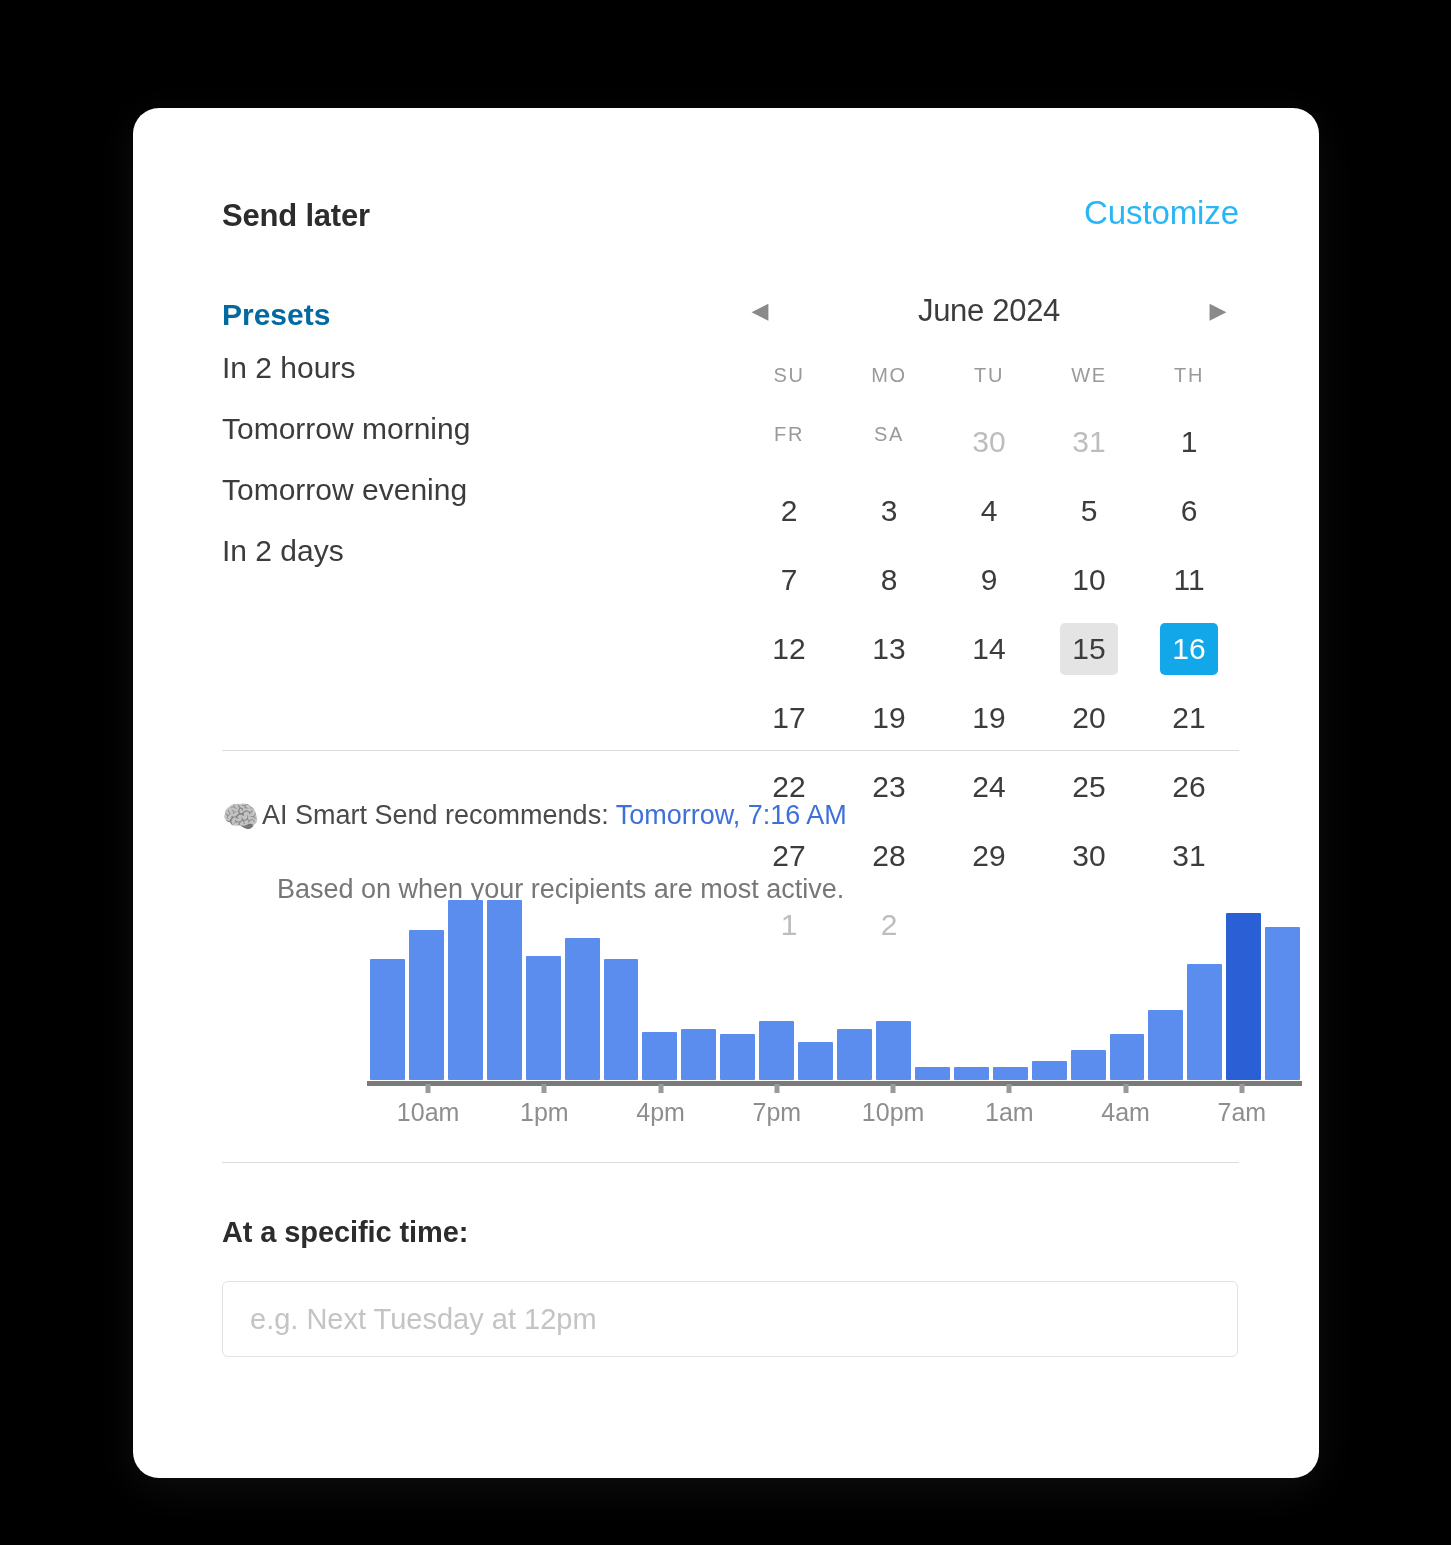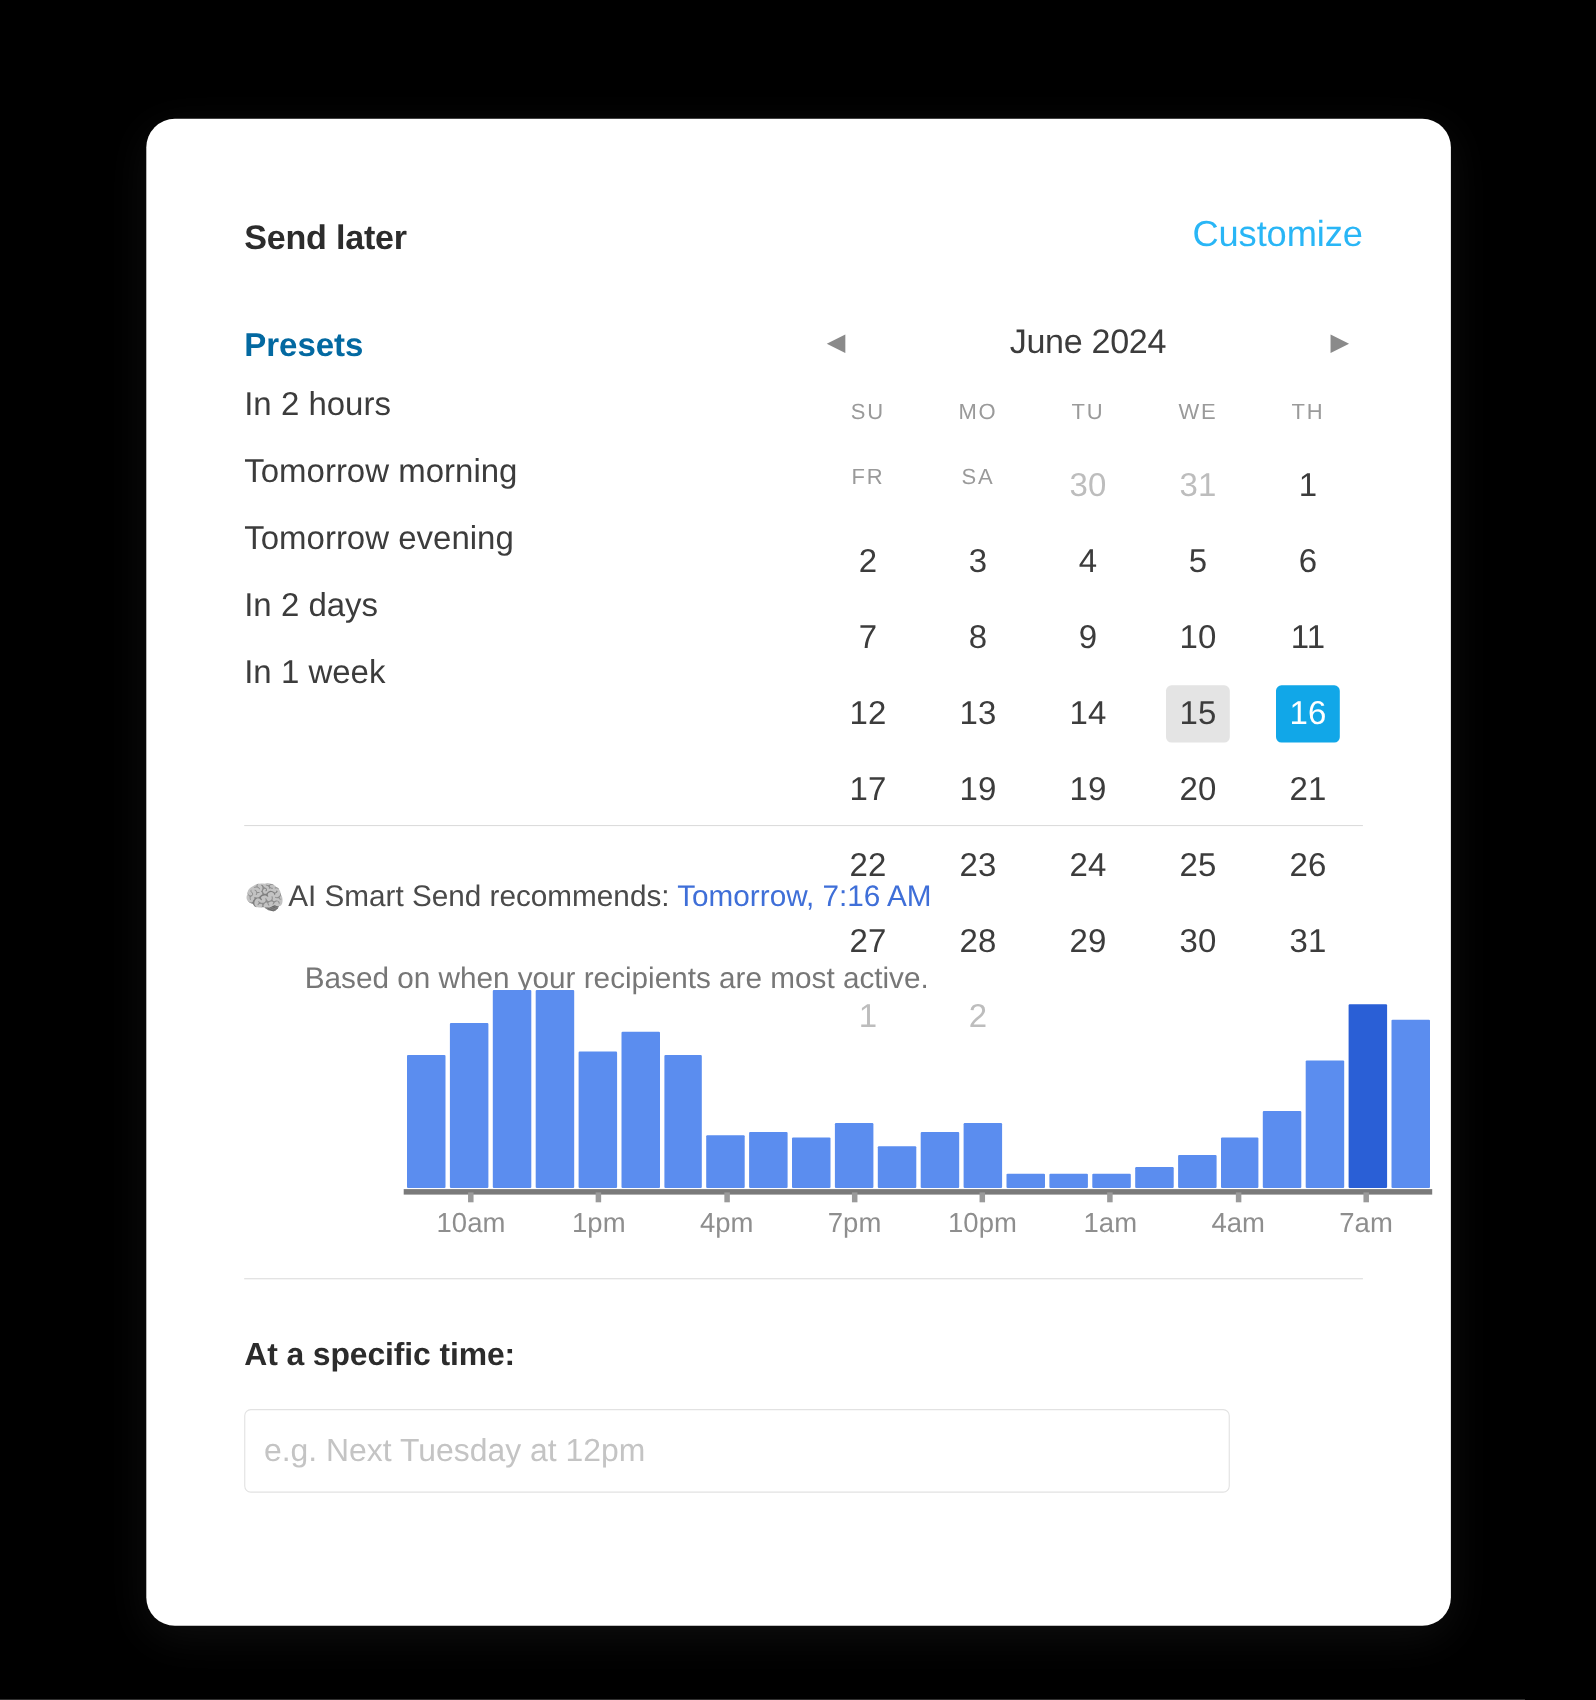--- a/index.html
+++ b/index.html
@@ -251,26 +251,26 @@
   
   .spec-block { position: absolute; left: 0; top: 1108px; width: 100%; }
   .spec-label {
     font-size: 29px;
     font-weight: bold;
     color: #2c2c2c;
     letter-spacing: -0.1px;
   }
   .spec-input {
     margin-top: 32px;
-    width: 896px;
+    width: 1016px;
     height: 76px;
     border: 1px solid #e2e2e2;
     border-radius: 6px;
     background: #ffffff;
-    padding: 0 17px;
+    padding: 0 27px;
     font-family: "Liberation Sans", sans-serif;
     font-size: 29px;
     color: #14532d;
     outline: none;
   }
   .spec-input::placeholder { color: #c4c4c4; }
 </style>
 </head>
 <body>
 
@@ -283,21 +283,20 @@
         <div class="customize-link">Customize</div>
       </div>
 
       <div class="presets-col">
         <div class="presets-head">Presets</div>
         <div id="preset-list">
             <div class="preset-item">In 2 hours</div>
             <div class="preset-item">Tomorrow morning</div>
             <div class="preset-item">Tomorrow evening</div>
             <div class="preset-item">In 2 days</div>
-            <div class="preset-item">In 1 week</div>
           </div>
       </div>
 
       <div class="cal">
         <div class="cal-nav">
           <div class="cal-arrow">◀</div>
           <div class="cal-month">June 2024</div>
           <div class="cal-arrow">▶</div>
         </div>
         <div class="cal-grid" id="cal-grid">

